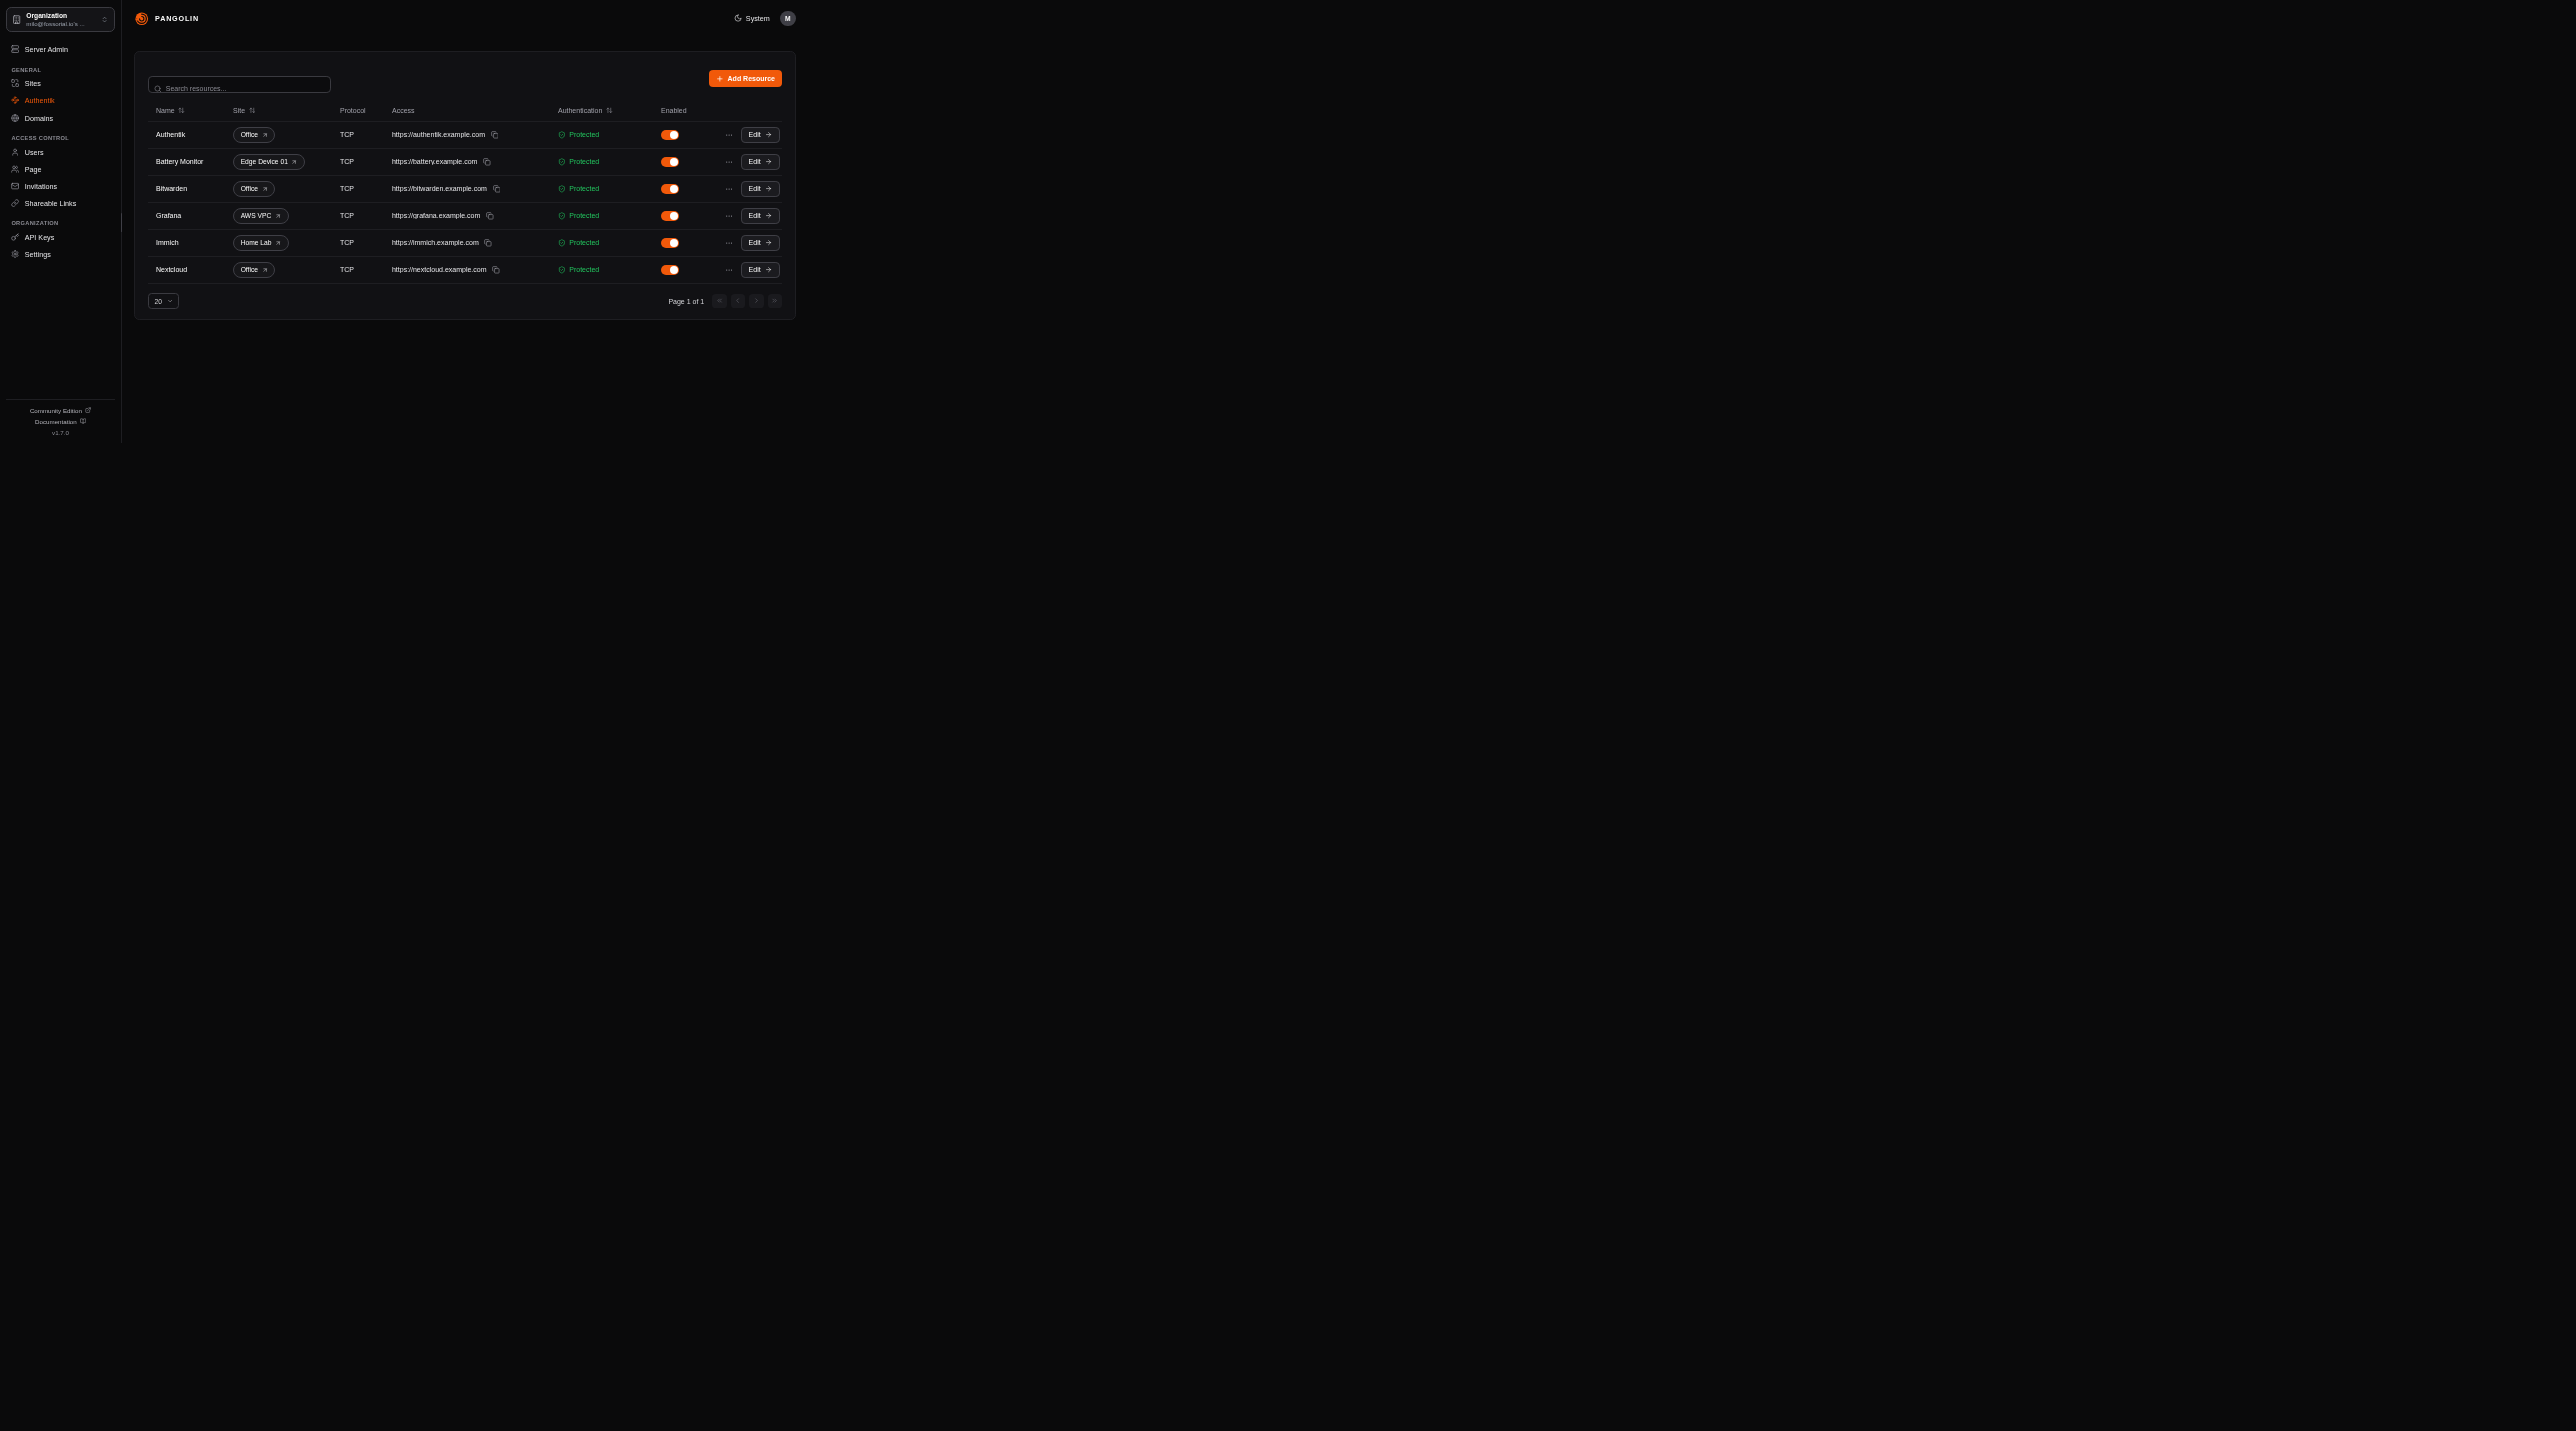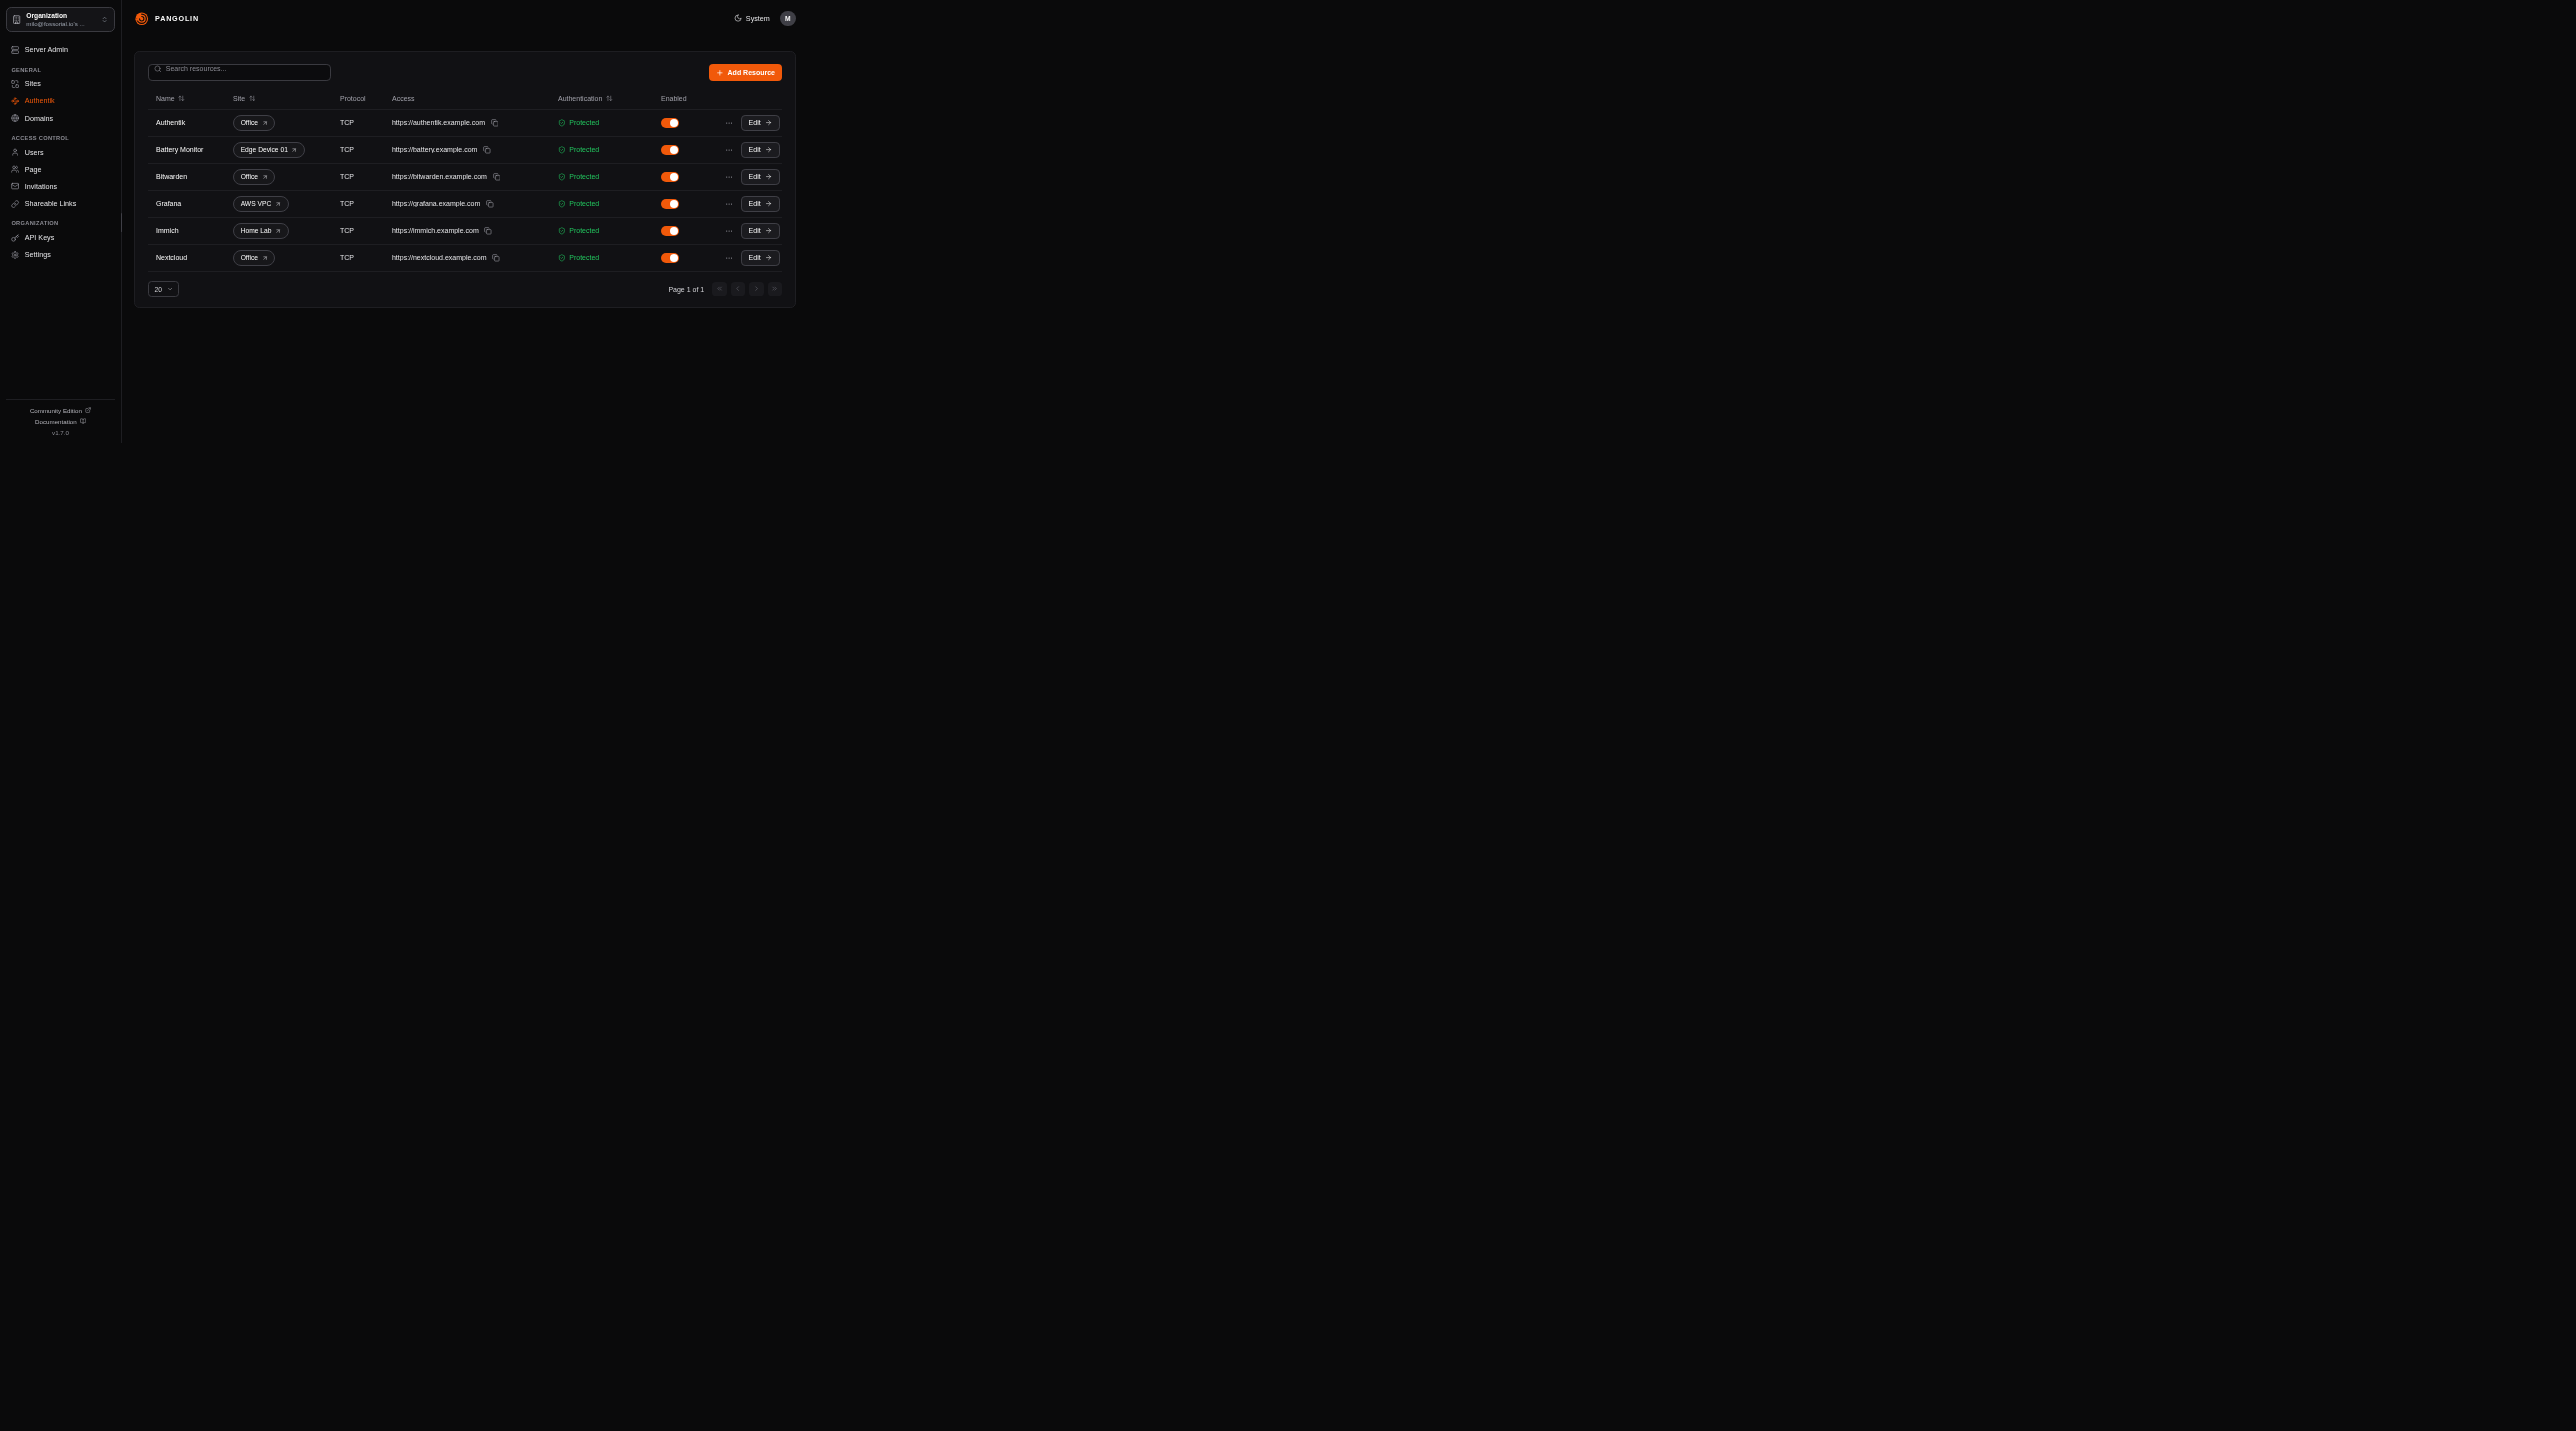--- a/index.html
+++ b/index.html
@@ -26,21 +26,21 @@
     padding:7.2px 6.2px 5.2px;position:relative;}
   .scroll-thumb{position:absolute;right:-1px;top:213px;width:1.5px;height:18.5px;background:#3f3f46;border-radius:1px;}
   .org-box{display:flex;align-items:center;gap:4.6px;border:0.5px solid #3a3a40;background:#141417;
     border-radius:5.2px;padding:4.1px 5.2px;cursor:pointer;}
   .org-box .bicon{color:#b4b4bb;display:flex;}
   .org-texts{flex:1;min-width:0;}
   .org-title{font-weight:700;font-size:6.7px;color:var(--text);}
   .org-sub{color:#9ca3af;font-size:6.2px;white-space:nowrap;overflow:hidden;margin-top:0.5px;}
   .org-chevrons{color:#9ca3af;display:flex;}
   .nav{display:flex;flex-direction:column;margin-top:9.3px;}
-  .nav-item{display:flex;align-items:center;gap:5.2px;padding:4.1px 5.2px;border-radius:4.1px;
+  .nav-item{display:flex;align-items:flex-start;gap:5.2px;padding:4.1px 5.2px;border-radius:4.1px;
     color:#e4e4e7;font-size:7.2px;cursor:pointer;}
   .nav-item .icon{display:flex;color:#a1a1aa;}
   .nav-item.active{color:var(--orange);}
   .nav-item.active .icon{color:var(--orange);}
   .section-label{color:#8b8b93;font-size:5.7px;font-weight:700;letter-spacing:0.3px;margin:8.2px 5.2px 2.6px;}
   .sidebar-footer{margin-top:auto;border-top:0.5px solid var(--border-soft);padding:6.7px 0 2.1px;
     display:flex;flex-direction:column;gap:4.1px;align-items:center;color:#b4b4bb;font-size:6.2px;}
   .foot-line{display:flex;align-items:center;gap:3.1px;cursor:pointer;}
   .foot-version{color:#8b8b93;cursor:default;}
 
@@ -55,21 +55,21 @@
     justify-content:center;font-size:6.7px;font-weight:600;color:#fafafa;}
 
   .page-head{margin-top:9.3px;}
   .page-title{font-size:14.4px;font-weight:800;letter-spacing:-0.2px;}
   .page-sub{margin-top:4.1px;font-size:7.7px;color:#9ca3af;}
 
   .card{margin-top:14.4px;background:var(--card);border:0.5px solid var(--border-soft);border-radius:5.2px;
     padding:11.3px 12.4px 10.3px;}
   .card-toolbar{display:flex;align-items:center;justify-content:space-between;}
   .search{width:183px;height:17.5px;border:0.5px solid #3a3a40;border-radius:4.1px;background:#0c0c0e;
-    display:flex;align-items:flex-start;gap:4.1px;padding:0 5.2px;color:#8b8b93;}
+    display:flex;align-items:flex-end;gap:4.1px;padding:0 5.2px;color:#8b8b93;margin-top:12px;}
   .search input{flex:1;background:transparent;border:none;outline:none;color:#e4e4e7;font:inherit;font-size:7px;}
   .search input::placeholder{color:#8b8b93;}
   .add-btn{display:inline-flex;align-items:center;gap:4.1px;height:17.5px;padding:0 7.2px;border-radius:4.1px;
     background:var(--orange);color:#fff;font-weight:600;font-size:7px;}
 
   .table{margin-top:7.2px;}
   .thead,.trow{display:grid;grid-template-columns:77px 107px 52px 166px 103px 62px minmax(0,1fr);align-items:center;}
   .thead{height:21.6px;color:var(--muted);font-size:7px;border-bottom:0.5px solid var(--border-soft);}
   .trow{height:27px;border-bottom:0.5px solid var(--border-soft);font-size:7px;}
   .cell{padding:0 8.2px;display:flex;align-items:center;min-width:0;}

